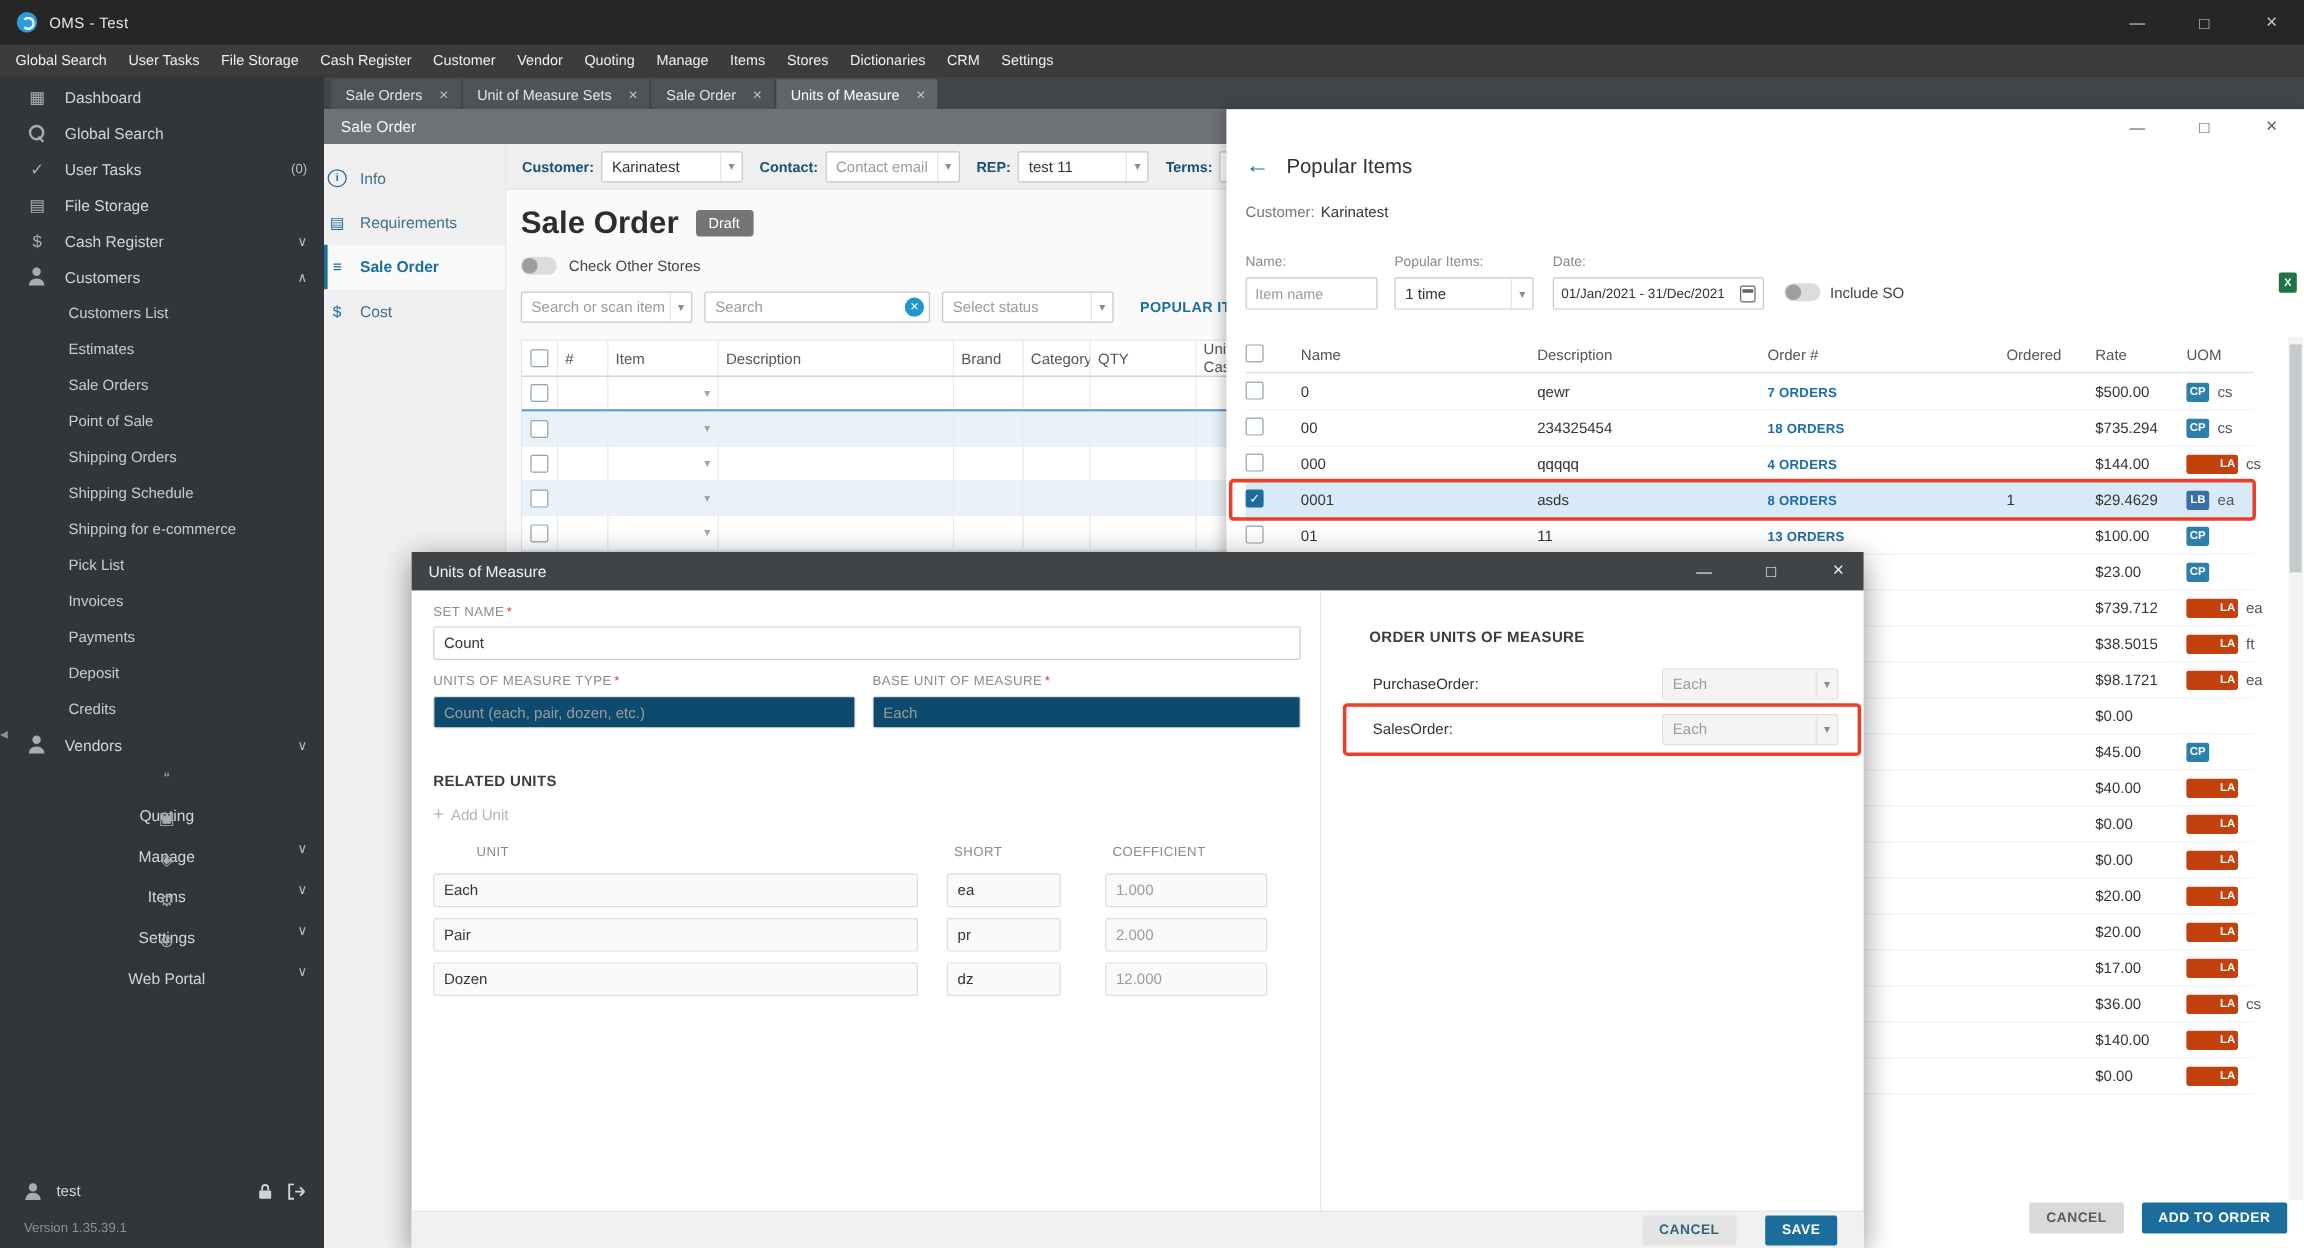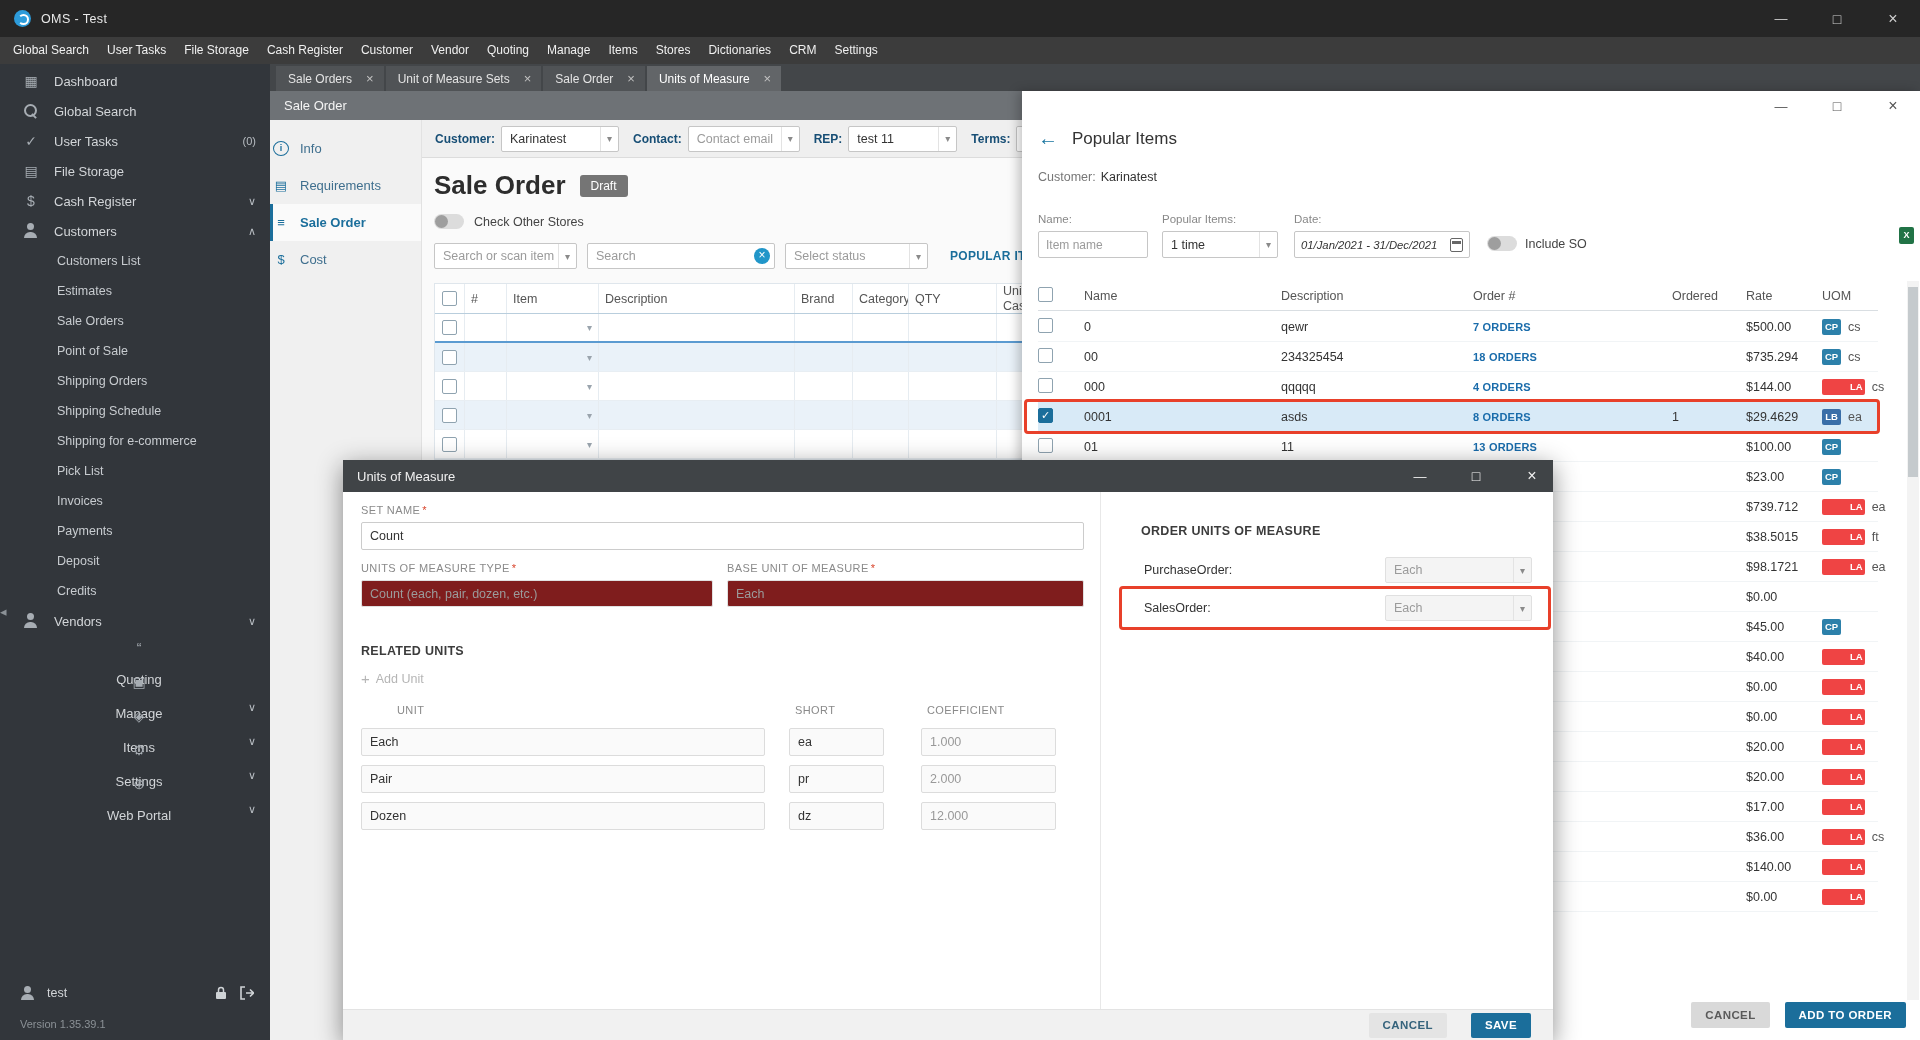--- a/index.html
+++ b/index.html
@@ -110,57 +110,57 @@
   #pp-back { color:#16739e; font-size:20px; font-weight:bold; }
   #pp-title { font-size:17px; color:#333; font-weight:500; }
   #pp-customer { position:absolute; left:16px; top:79px; font-size:12.5px; }
   #pp-customer .lab { color:#777; margin-right:5px; }
   .pp-filter-label { position:absolute; font-size:11.5px; color:#888; top:122px; }
   #pp-filters { position:absolute; left:0; top:0; width:100%; }
   .pp-input { position:absolute; top:140px; height:27px; }
   #pp-name-input input { width:110px; height:27px; border:1px solid #c6c6c6; border-radius:2px; padding:0 7px; font-size:12px; font-family:inherit; }
   #pp-name-input input::placeholder { color:#9b9b9b; }
   #pp-popular-dd { width:116px; }
-  #pp-date { width:176px; border:1px solid #c6c6c6; border-radius:2px; display:flex; align-items:center; padding:0 6px; font-size:11.3px; color:#333; gap:4px; background:#fff;font-style:italic; }
+  #pp-date { width:176px; border:1px solid #c6c6c6; border-radius:2px; display:flex; align-items:center; padding:0 6px; font-size:11.3px; color:#333; gap:4px; background:#fff; }
   .cal-icon { margin-left:auto; width:13px; height:14px; border:1.5px solid #666; border-radius:2px; position:relative; flex:0 0 13px; }
   .cal-icon::before { content:""; position:absolute; left:1px; right:1px; top:2px; height:3px; background:#666; }
   #pp-include { position:absolute; left:465px; top:145px; display:flex; gap:8px; align-items:center; font-size:12.5px; color:#444; }
   #pp-export { position:absolute; right:6px; top:136px; width:15px; height:17px; background:#217346; color:#fff; font-size:9px; font-weight:bold; text-align:center; line-height:17px; border-radius:2px; }
 
   .pi-grid { display:flex; align-items:center;gap:16px; }
   .pi-c-cbx{ flex:0 0 30px; } .pi-c-name{ flex:0 0 181px; } .pi-c-desc{ flex:0 0 176px; }
   .pi-c-orders{ flex:0 0 183px; } .pi-c-ordered{ flex:0 0 58px; } .pi-c-rate{ flex:0 0 60px; overflow:hidden; white-space:nowrap; } .pi-c-uom{ flex:1 1 auto; display:flex; align-items:center; gap:7px; }
   #pi-head { position:absolute; left:16px; top:190px; width:840px; height:30px; color:#555; font-size:12.5px; border-bottom:1px solid #d9dee2; }
   #pi-rows { position:absolute; left:16px; top:221px; width:840px; display:flex; flex-direction:column; }
   .pi-row { height:30px; font-size:12.5px; border-bottom:1px solid #f1f4f6; position:relative; }
   .pi-row[data-selected="true"] { background:#d8eaf7; }
   .pi-row[data-annotated="true"]::after { content:""; position:absolute; inset:-3px -2px -3px -14px; border:3px solid #e8402a; border-radius:4px; pointer-events:none; }
   .pi-orders-link { color:#1a6cab; font-weight:bold; font-size:11px; letter-spacing:.2px; }
   .uom-badge { min-width:19px; height:16px; border-radius:2px; color:#fff; font-size:9.5px; font-weight:bold; display:inline-flex; align-items:center; justify-content:center; padding:0 2px; }
   .uom-badge:empty { display:none; }
   .uom-badge[data-badge="CP"] { background:#2c80aa; }
-  .uom-badge[data-badge="LA"] { background:#ef4444;padding-left:28px; }
+  .uom-badge[data-badge="LA"] { background:#c2410c;padding-left:28px; }
   .uom-badge[data-badge="LB"] { background:#3a6ea8; }
   .uom-unit { color:#555; }
   #pp-scrollbar { position:absolute; right:1px; top:190px; bottom:40px; width:12px; background:#f3f3f3; }
   #pp-scrollbar .thumb { position:absolute; left:1px; right:1px; top:6px; height:190px; background:#c5cacd; }
   #pp-footer { position:absolute; right:14px; bottom:12px; display:flex; gap:15px; }
 
   .btn { height:26px; border:none; border-radius:2px; font-size:11.5px; font-weight:bold; font-family:inherit; padding:0 14px; letter-spacing:.4px; cursor:default; }
   .btn-gray { background:#d9d9d9; color:#5a5a5a; }
   .btn-blue { background:#1b6e9b; color:#fff; }
 
   
   #uom-modal { position:absolute; left:343px; top:460px; width:1210px; height:580px; background:#fff; z-index:60; box-shadow:0 6px 24px rgba(0,0,0,.45); }
   #uom-header { position:absolute; left:0; top:0; width:100%; height:32px; background:#404447; color:#f0f0f0; font-size:13px; display:flex; align-items:center; padding-left:14px; }
   #uom-header .win-controls { margin-right:8px; }
   .form-label { font-size:11px; color:#8a8a8a; letter-spacing:.4px; }
   .req { color:#d9442b; margin-left:2px; }
   .inp { border:1px solid #ccc; border-radius:2px; height:28px; padding:0 8px; font-size:12.5px; font-family:inherit; color:#333; background:#fff; }
-  .inp.disabled { background:#7f1d1d; border-color:#e0e0e0; color:#9b9b9b; }
+  .inp.disabled { background:#0c4a6e; border-color:#e0e0e0; color:#9b9b9b; }
   #uom-setname-label { position:absolute; left:18px; top:44px; }
   #uom-setname { position:absolute; left:18px; top:62px; width:723px; }
   #uom-type-label { position:absolute; left:18px; top:102px; }
   #uom-type { position:absolute; left:18px; top:120px; width:352px; height:27px; }
   #uom-base-label { position:absolute; left:384px; top:102px; }
   #uom-base { position:absolute; left:384px; top:120px; width:357px; height:27px; }
   #uom-related-label { position:absolute; left:18px; top:184px; font-size:12.5px; font-weight:bold; color:#3c3c3c; letter-spacing:.3px; }
   #uom-addunit { position:absolute; left:18px; top:210px; color:#b5b5b5; font-size:12.5px; display:flex; gap:6px; align-items:center; }
   #uom-addunit .plus { font-size:15px; }
   .unit-head { position:absolute; top:244px; font-size:11px; color:#8a8a8a; letter-spacing:.4px; }

